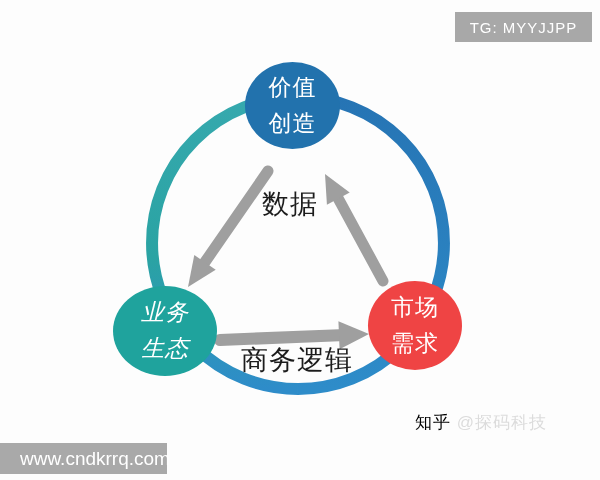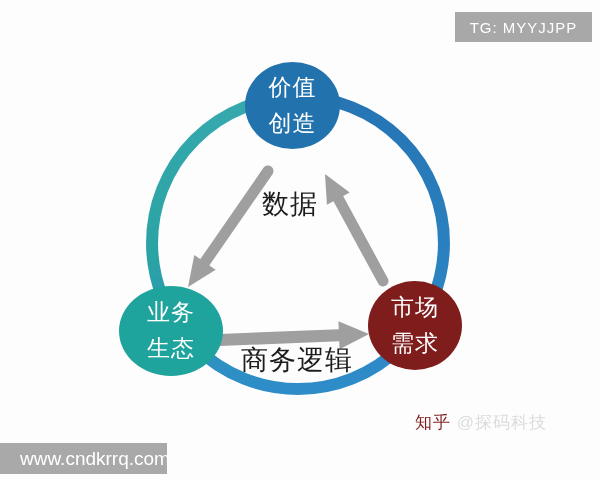--- a/index.html
+++ b/index.html
@@ -17,21 +17,21 @@
     position:absolute;
     border-radius:50%;
     display:flex;flex-direction:column;
     align-items:center;justify-content:center;
     color:#ffffff;
     font-size:23px;font-weight:500;
     line-height:1.55;letter-spacing:1px;
     text-align:center;
   }
   .node-top{left:245px;top:62px;width:95px;height:87px;}
-  .node-left{left:119px;top:286px;width:104px;height:90px;}
+  .node-left{left:113px;top:286px;width:104px;height:90px;font-style:italic;}
   .node-right{left:368px;top:281px;width:94px;height:89px;}
 
   
   .edge-label{
     position:absolute;
     font-family:"Liberation Serif","DejaVu Serif",serif;
     font-size:27px;color:#1c1c1c;
     white-space:nowrap;letter-spacing:1px;
   }
   .label-data{left:262px;top:186px;}
@@ -48,21 +48,21 @@
     position:absolute;left:0;top:443px;width:167px;height:31px;
     background:#a9a9a9;color:#ffffff;
     display:flex;align-items:center;
     padding-left:20px;box-sizing:border-box;
     font-size:19px;
   }
   .credit{
     position:absolute;left:415px;top:411px;
     font-size:17px;white-space:nowrap;letter-spacing:1px;
   }
-  .credit .prefix{color:#7f1d1d;margin-top:24px;}
+  .credit .prefix{color:#000000;margin-top:24px;}
   .credit .handle{color:#dcdcdc;}
 </style>
 </head>
 <body>
 
 <div class="stage">
 
   <svg class="layer" width="600" height="480" viewBox="0 0 600 480">
     <defs>
       <linearGradient id="ringLeft" gradientUnits="userSpaceOnUse" x1="298" y1="389" x2="298" y2="97">
@@ -98,21 +98,21 @@
   <div class="node node-top" style="background: rgb(34, 114, 173);">
     <span>价值</span>
     <span>创造</span>
   </div>
 
   <div class="node node-left" style="background: rgb(31, 163, 157);">
     <span>业务</span>
     <span>生态</span>
   </div>
 
-  <div class="node node-right" style="background: #7f1d1d;">
+  <div class="node node-right" style="background: #ef4444;">
     <span>市场</span>
     <span>需求</span>
   </div>
 
   <div class="edge-label label-data">数据</div>
   <div class="edge-label label-logic">商务逻辑</div>
 
   <div class="tg-box" style="background: rgb(168, 168, 168);">TG: MYYJJPP</div>
 
   <div class="credit">

